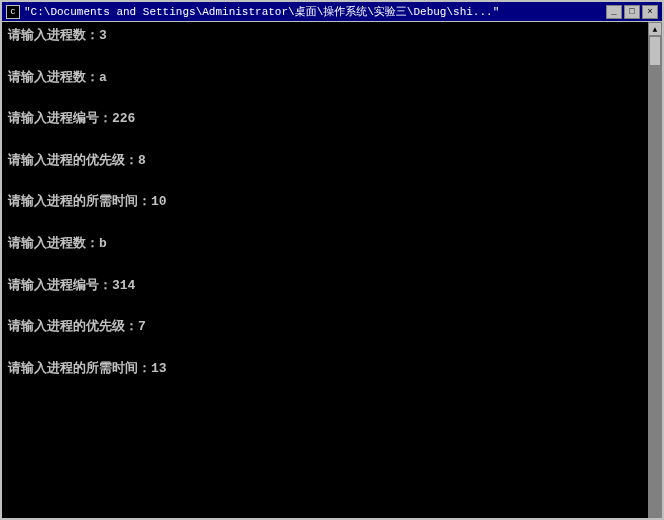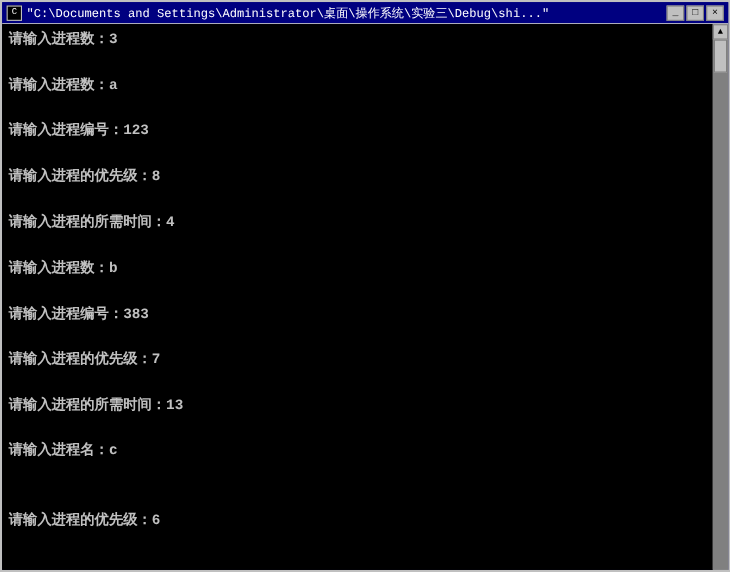--- a/index.html
+++ b/index.html
@@ -150,38 +150,36 @@
   </div>
 
   <div style="flex:1; display:flex; background:#000; position:relative;">
     <div class="console-body">
       <div class="console-content">
 
         <div class="line">请输入进程数：3</div>
         <div class="line"> </div>
         <div class="line">请输入进程数：a</div>
         <div class="line"> </div>
-        <div class="line">请输入进程编号：123</div>
+        <div class="line">请输入进程编号：226</div>
         <div class="line"> </div>
         <div class="line">请输入进程的优先级：8</div>
         <div class="line"> </div>
-        <div class="line">请输入进程的所需时间：4</div>
+        <div class="line">请输入进程的所需时间：10</div>
         <div class="line"> </div>
         <div class="line">请输入进程数：b</div>
         <div class="line"> </div>
-        <div class="line">请输入进程编号：383</div>
+        <div class="line">请输入进程编号：314</div>
         <div class="line"> </div>
         <div class="line">请输入进程的优先级：7</div>
         <div class="line"> </div>
         <div class="line">请输入进程的所需时间：13</div>
         <div class="line"> </div>
-        <div class="line">请输入进程名：c</div>
         <div class="line"> </div>
         <div class="line"> </div>
-        <div class="line">请输入进程的优先级：6</div>
         <div class="line"> </div>
 
       </div>
     </div>
 
     <div class="scrollbar">
       <div class="scrollbar-up">▲</div>
       <div class="scrollbar-track">
         <div class="scrollbar-thumb"></div>
       </div>

